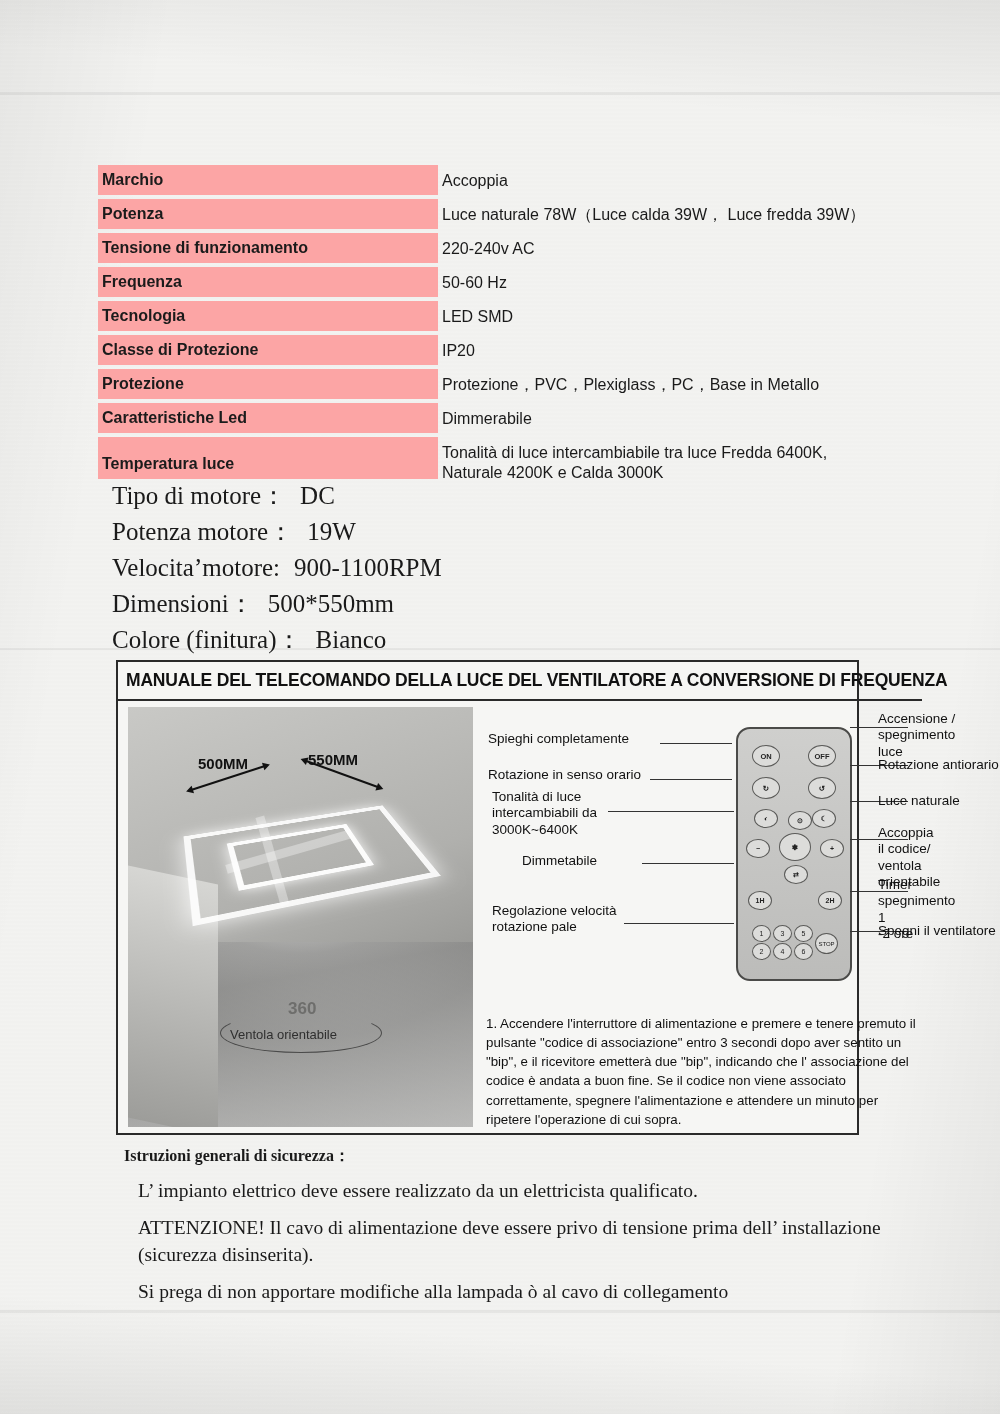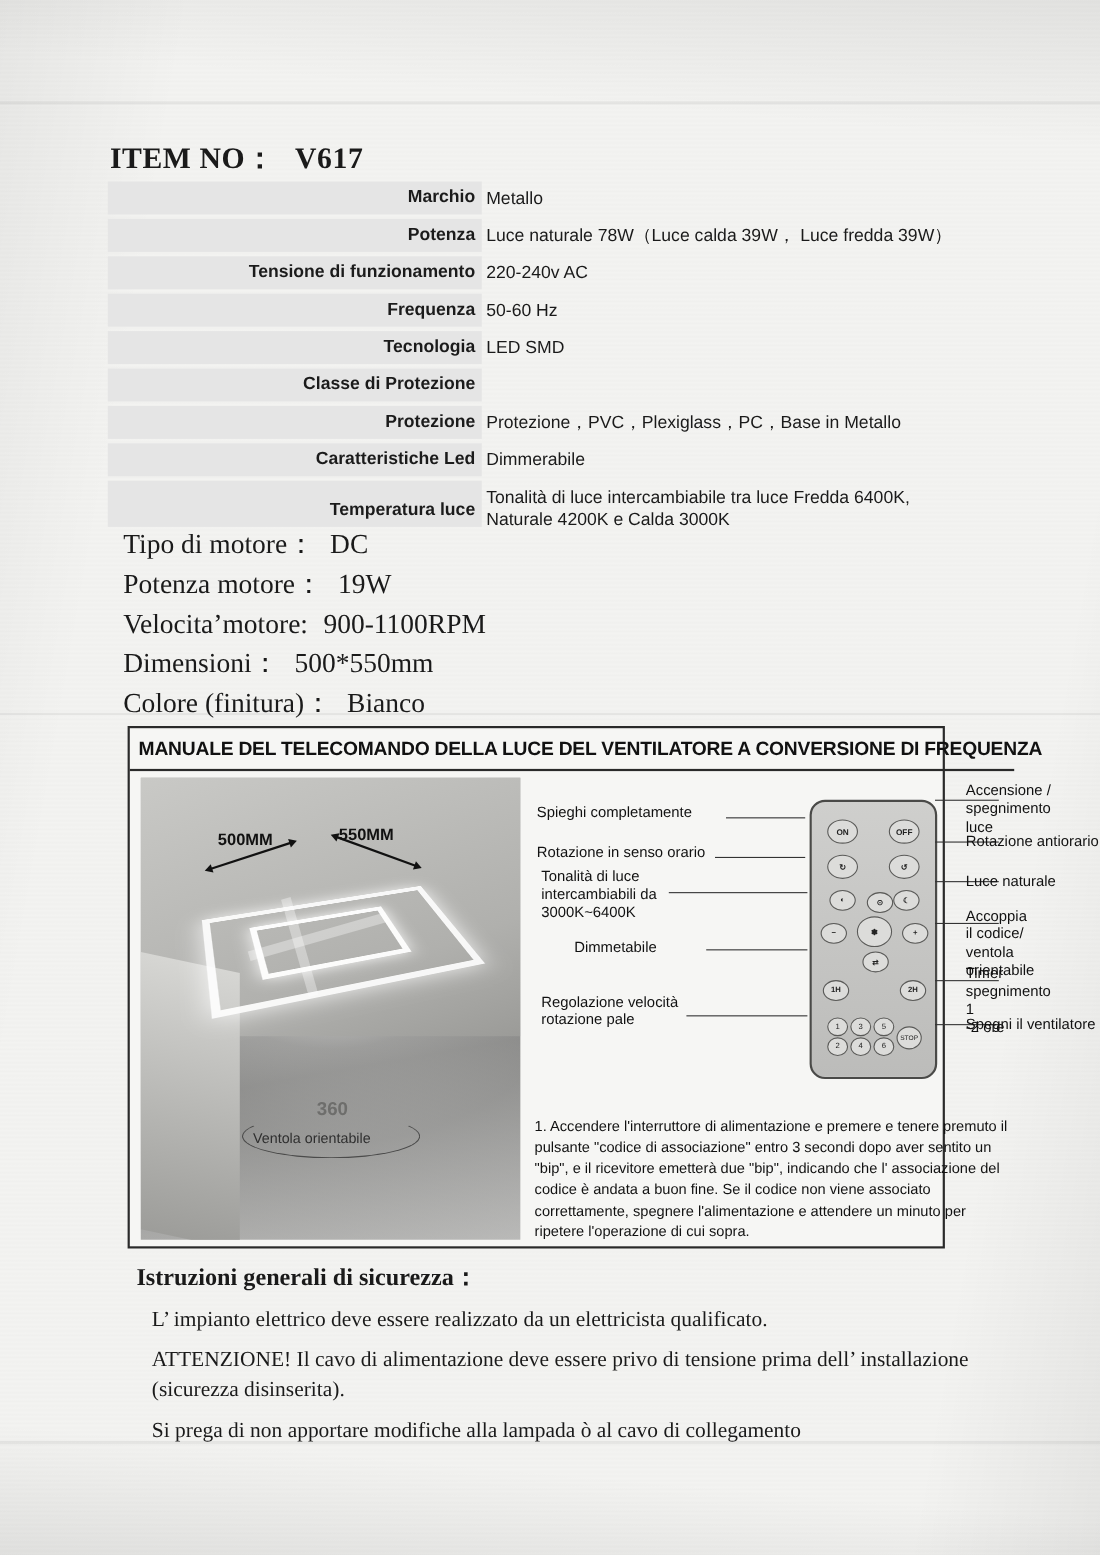--- a/index.html
+++ b/index.html
@@ -63,25 +63,24 @@
   .spec-row {
     display: flex;
     align-items: flex-start;
     min-height: 34px;
   }
   .spec-label {
     width: 340px;
     font-size: 16px;
     font-weight: bold;
     color: #1b1b1b;
-    background: #e5e5e5;
+    background: #fca5a5;
     padding: 6px 6px 6px 4px;
     box-sizing: border-box;
     line-height: 1.15;
-    text-align: right;
   }
   .spec-value {
     flex: 1;
     font-size: 16px;
     padding: 6px 0 6px 4px;
     box-sizing: border-box;
     line-height: 1.25;
   }
   .spec-value.two-line { white-space: pre-line; }
 
@@ -276,21 +275,21 @@
 
   
   .safety {
     position: absolute;
     left: 124px; top: 1146px;
     width: 790px;
   }
   .safety-title {
     font-family: "Liberation Serif", serif;
     font-weight: bold;
-    font-size: 22px;
+    font-size: 16px;
     margin-bottom: 10px;
   }
   .safety-line {
     font-family: "Liberation Serif", serif;
     font-size: 19.5px;
     line-height: 1.42;
     margin-left: 14px;
     margin-bottom: 9px;
   }
 </style>
@@ -299,47 +298,45 @@
 
 <div class="page">
   <div class="scan-noise"></div>
   <div class="fold" style="left:0;top:92px;width:1000px;height:3px;"></div>
   <div class="fold" style="left:0;top:1310px;width:1000px;height:3px;"></div>
   <div class="fold" style="left:0;top:648px;width:1000px;height:2px;"></div>
 </div>
 
 <div class="content">
 
-  <div class="item-no">
-    <span>ITEM NO：</span><span class="val">V617</span>
-  </div>
 
   <div class="spec-table">
     <div class="spec-row">
       <div class="spec-label">Marchio</div>
-      <div class="spec-value">Metallo</div>
+      <div class="spec-value">Accoppia</div>
     </div>
     <div class="spec-row">
       <div class="spec-label">Potenza</div>
       <div class="spec-value">Luce naturale 78W（Luce calda 39W， Luce fredda 39W）</div>
     </div>
     <div class="spec-row">
       <div class="spec-label">Tensione di funzionamento</div>
       <div class="spec-value">220-240v AC</div>
     </div>
     <div class="spec-row">
       <div class="spec-label">Frequenza</div>
       <div class="spec-value">50-60 Hz</div>
     </div>
     <div class="spec-row">
       <div class="spec-label">Tecnologia</div>
       <div class="spec-value">LED SMD</div>
     </div>
     <div class="spec-row">
       <div class="spec-label">Classe di Protezione</div>
+      <div class="spec-value">IP20</div>
     </div>
     <div class="spec-row">
       <div class="spec-label">Protezione</div>
       <div class="spec-value"> Protezione，PVC，Plexiglass，PC，Base in Metallo</div>
     </div>
     <div class="spec-row">
       <div class="spec-label">Caratteristiche Led</div>
       <div class="spec-value">Dimmerabile</div>
     </div>
     <div class="spec-row" style="min-height:48px;">

